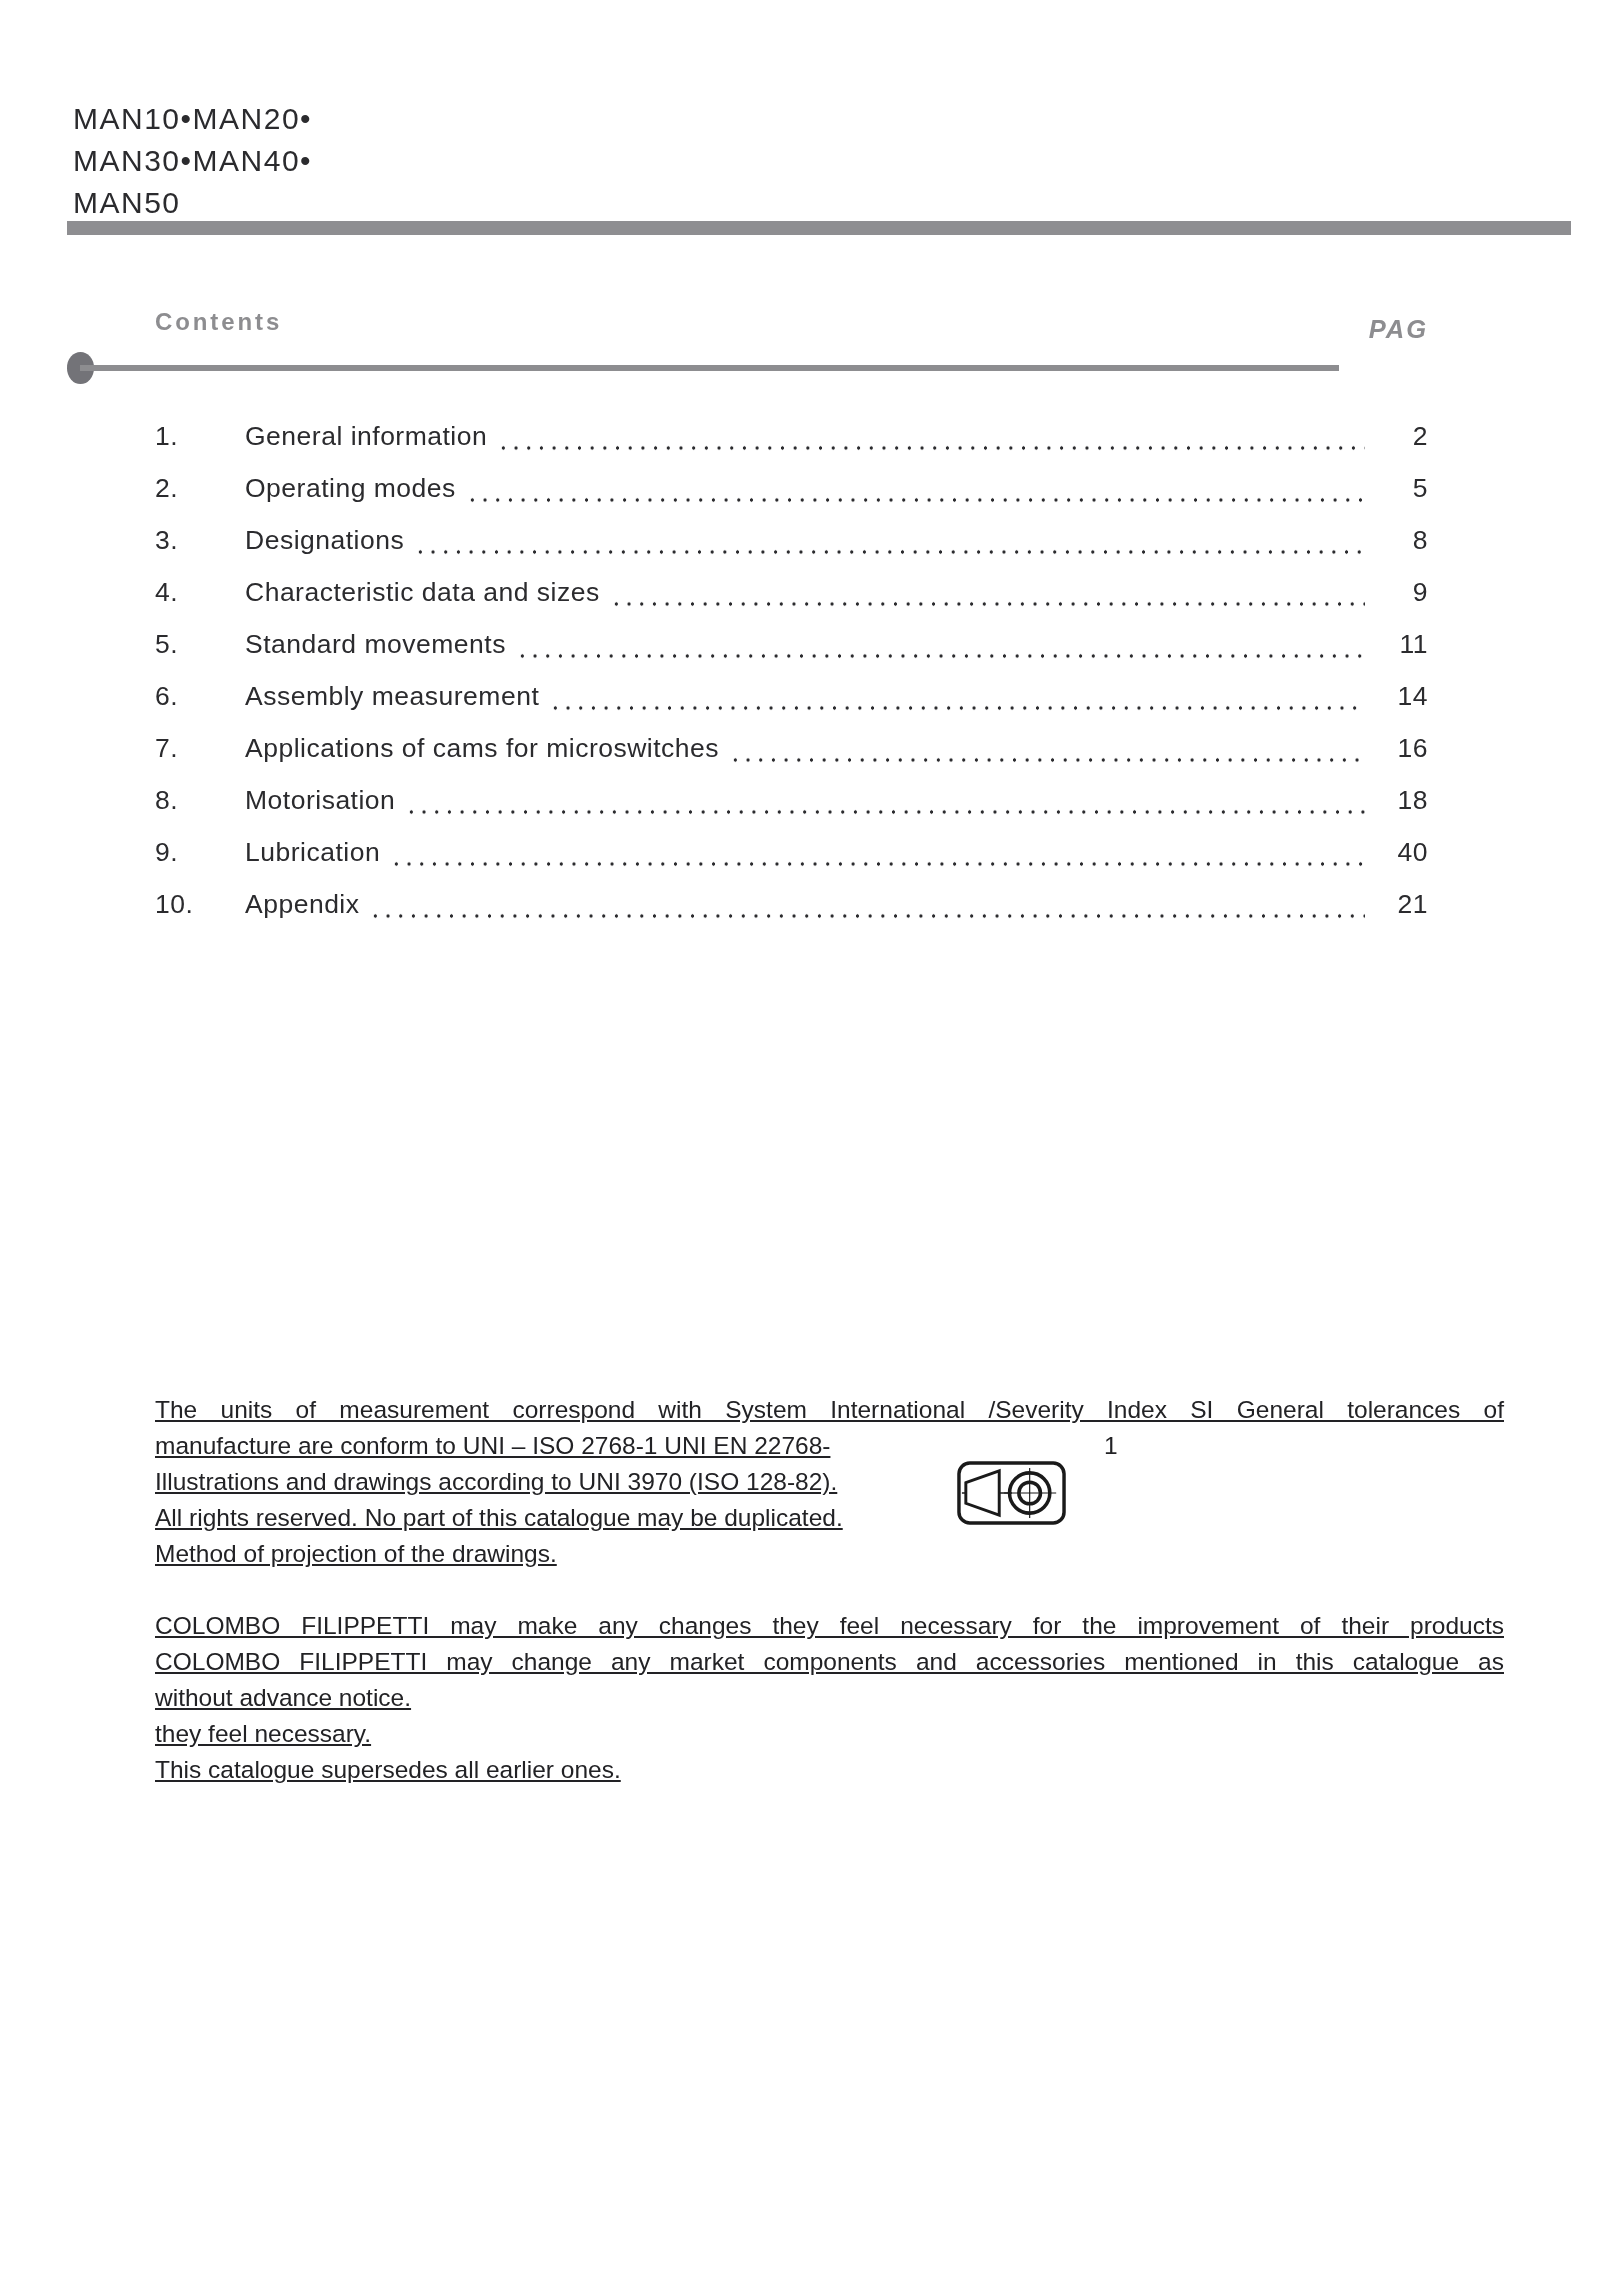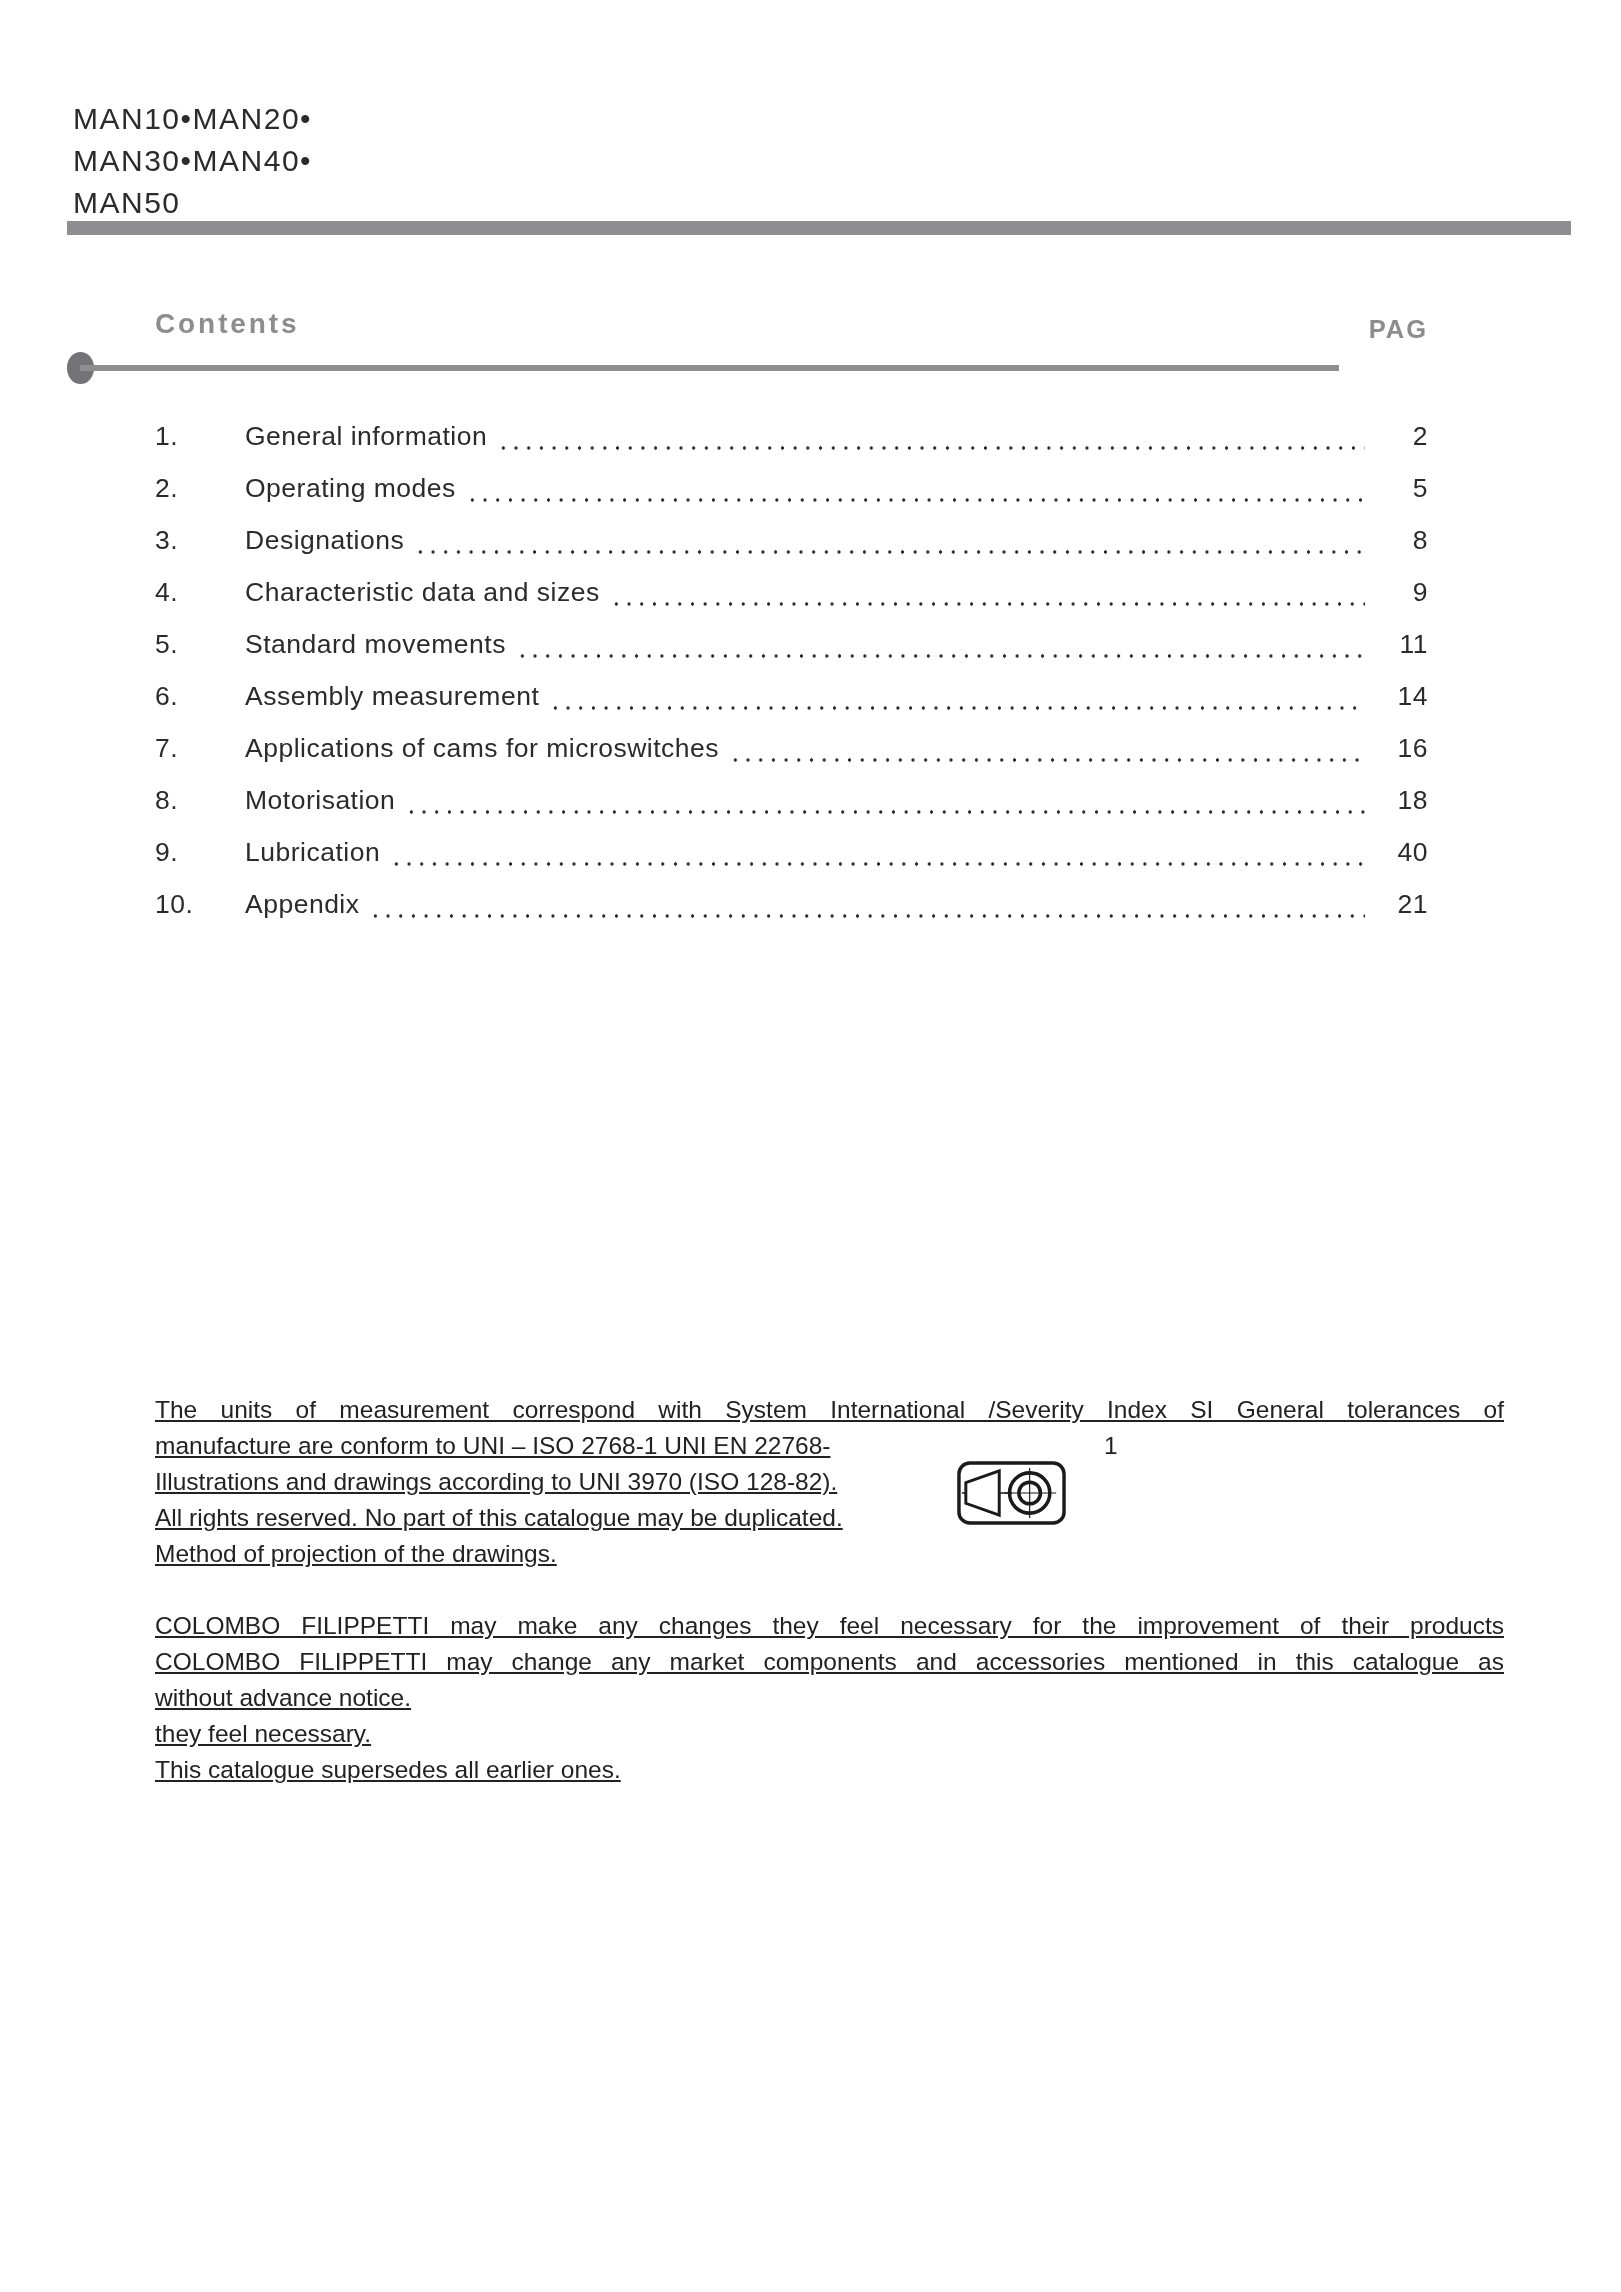--- a/index.html
+++ b/index.html
@@ -22,25 +22,25 @@
     font-size:56px;line-height:1;letter-spacing:4.9px;
     color:#2b2b2e;white-space:nowrap;
   }
   .header-rule{
     position:absolute;left:67px;top:221px;
     width:1504px;height:13.7px;background:#8e8e91;
   }
   
   .contents-heading{
     position:absolute;left:155px;top:308px;
-    font-size:28px;font-weight:bold;letter-spacing:2.9px;color:#8d8d90;
+    font-size:24px;font-weight:bold;letter-spacing:2.9px;color:#8d8d90;
   }
   .pag-label{
     position:absolute;right:193px;top:315px;
-    font-size:25.5px;font-weight:bold;letter-spacing:2px;color:#8d8d90;
+    font-size:25.5px;font-weight:bold;letter-spacing:2px;color:#8d8d90;font-style:italic;
   }
   .contents-rule{
     position:absolute;left:80px;top:365px;
     width:1259px;height:5.9px;background:#8d8d90;
   }
   .contents-bullet{
     position:absolute;left:67px;top:352px;
     width:27.4px;height:32px;border-radius:50%;background:#737378;
   }
   

